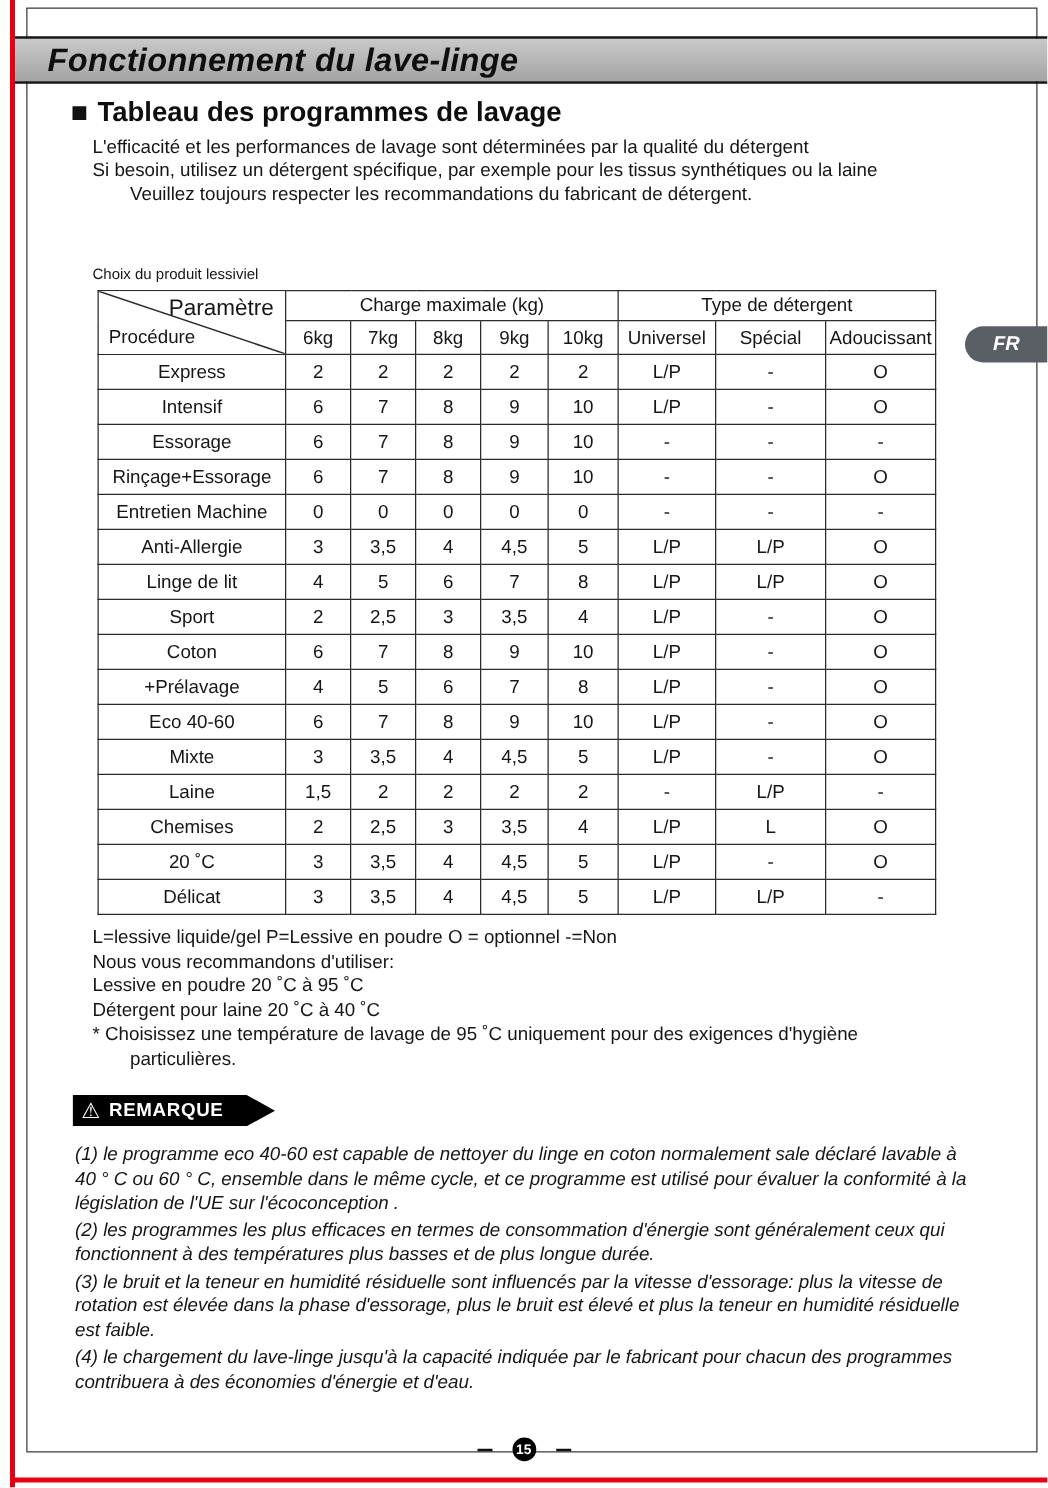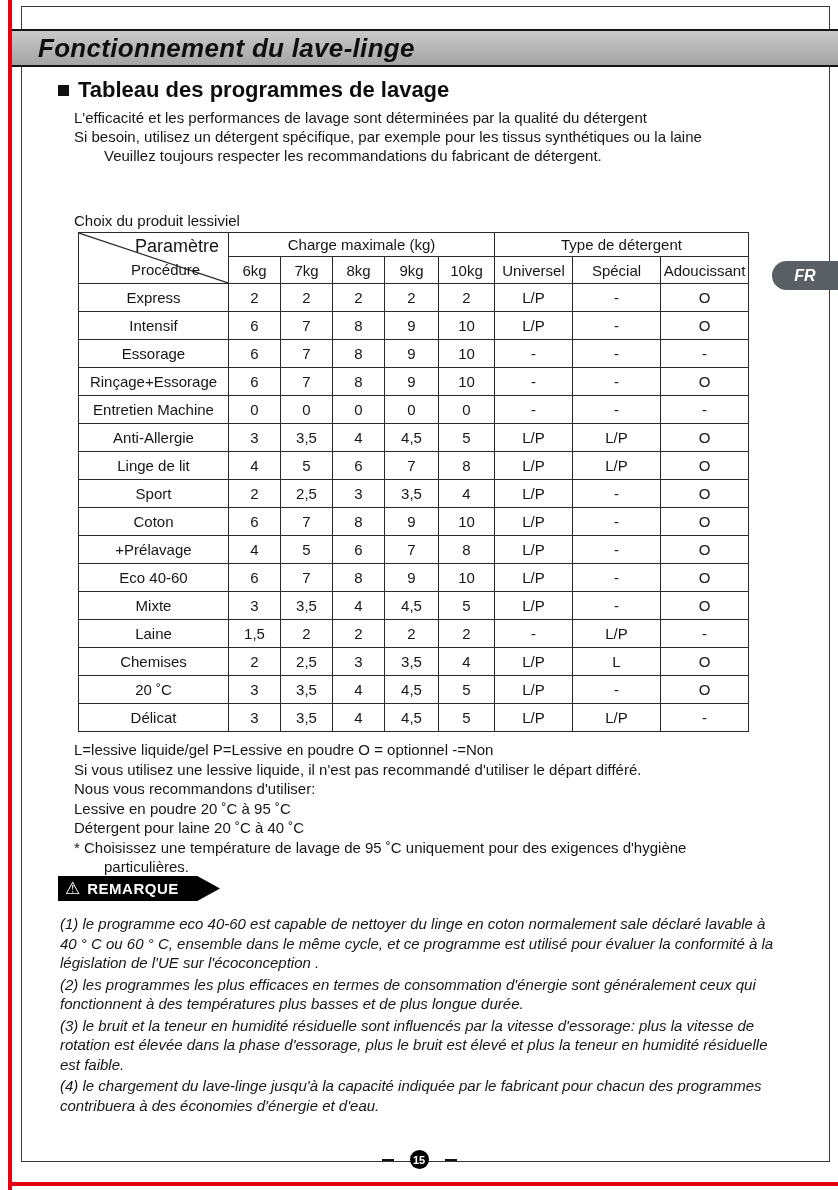--- a/index.html
+++ b/index.html
@@ -27,35 +27,35 @@
     display:flex; align-items:center; justify-content:center;
   }
 
   .section-header { position:absolute; left:58px; top:77px; display:flex; align-items:center; gap:9px; }
   .section-square { width:11px; height:11px; background:#111; flex:0 0 auto; }
   .section-header h2 { font-size:22px; font-weight:bold; color:#0e0e0e; }
 
   .intro { position:absolute; left:74px; top:108px; width:710px; font-size:15px; line-height:19px; }
   .intro .indent, .legend .indent { padding-left:30px; }
 
-  .table-caption { position:absolute; left:74px; top:212px; font-size:15px; }
+  .table-caption { position:absolute; left:74px; top:212px; font-size:12px; }
 
   .prog-table { position:absolute; left:78px; top:232px; border-collapse:collapse; table-layout:fixed; }
   .prog-table th, .prog-table td {
     border:1px solid #2b2b2b; font-weight:normal; text-align:center;
     font-size:15px; padding:0 2px; background:#fff;
   }
   .prog-table thead tr.gh-row th { height:24px; }
   .prog-table thead tr.ch-row th { height:27px; }
   .prog-table tbody td { height:28px; }
 
   .corner-cell { position:relative; }
   .corner-cell svg.diag { position:absolute; inset:0; width:100%; height:100%; }
   .corner-top    { position:absolute; top:3px; right:9px; font-size:18px; }
-  .corner-bottom { position:absolute; bottom:5px; left:8px; font-size:15px;margin-left:44px; }
+  .corner-bottom { position:absolute; bottom:5px; left:8px; font-size:15px; }
 
   .legend { position:absolute; left:74px; top:740px; width:720px; font-size:15px; line-height:19.5px; }
 
   .remark-banner {
     position:absolute; left:58px; top:876px; width:162px; height:25px;
     background:#000;
     clip-path:polygon(0 0, 86% 0, 100% 50%, 86% 100%, 0 100%);
     display:flex; align-items:center; gap:7px; padding-left:7px;
     color:#fff;
   }
@@ -309,21 +309,20 @@
           <td>5</td>
           <td>L/P</td>
           <td>L/P</td>
           <td>-</td>
         </tr>
       </tbody>
   </table>
 
   <div class="legend">
       <div class="">L=lessive liquide/gel P=Lessive en poudre O = optionnel  -=Non</div>
-      <div class="">Si vous utilisez une lessive liquide, il n'est pas recommandé d'utiliser le départ différé.</div>
       <div class="">Nous vous recommandons d'utiliser:</div>
       <div class="">Lessive en poudre 20 ˚C à 95 ˚C</div>
       <div class="">Détergent pour laine 20 ˚C à 40 ˚C</div>
       <div class="">* Choisissez une température de lavage de 95 ˚C uniquement pour des exigences d'hygiène</div>
       <div class="indent">particulières.</div>
     </div>
 
   <div class="remark-banner">
     <span class="warn-icon">⚠</span>
     <span class="remark-label">REMARQUE</span>

